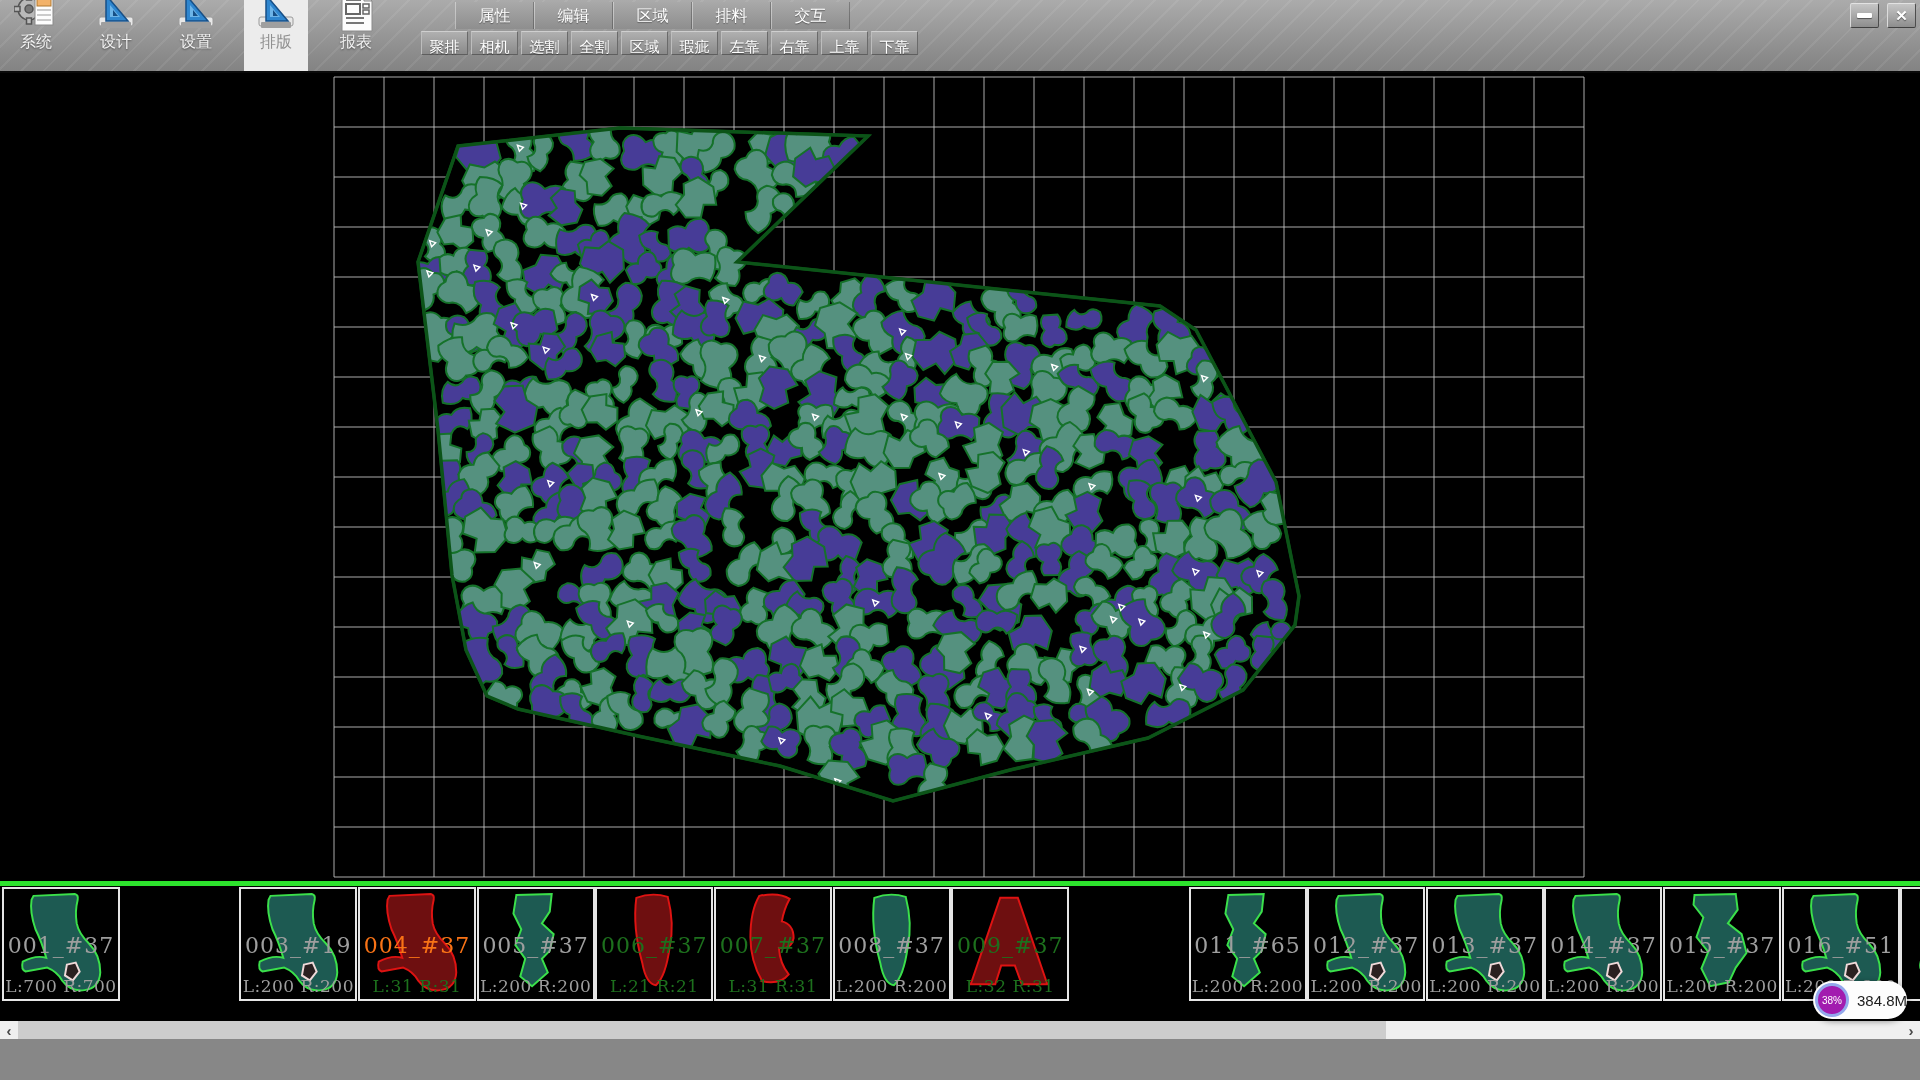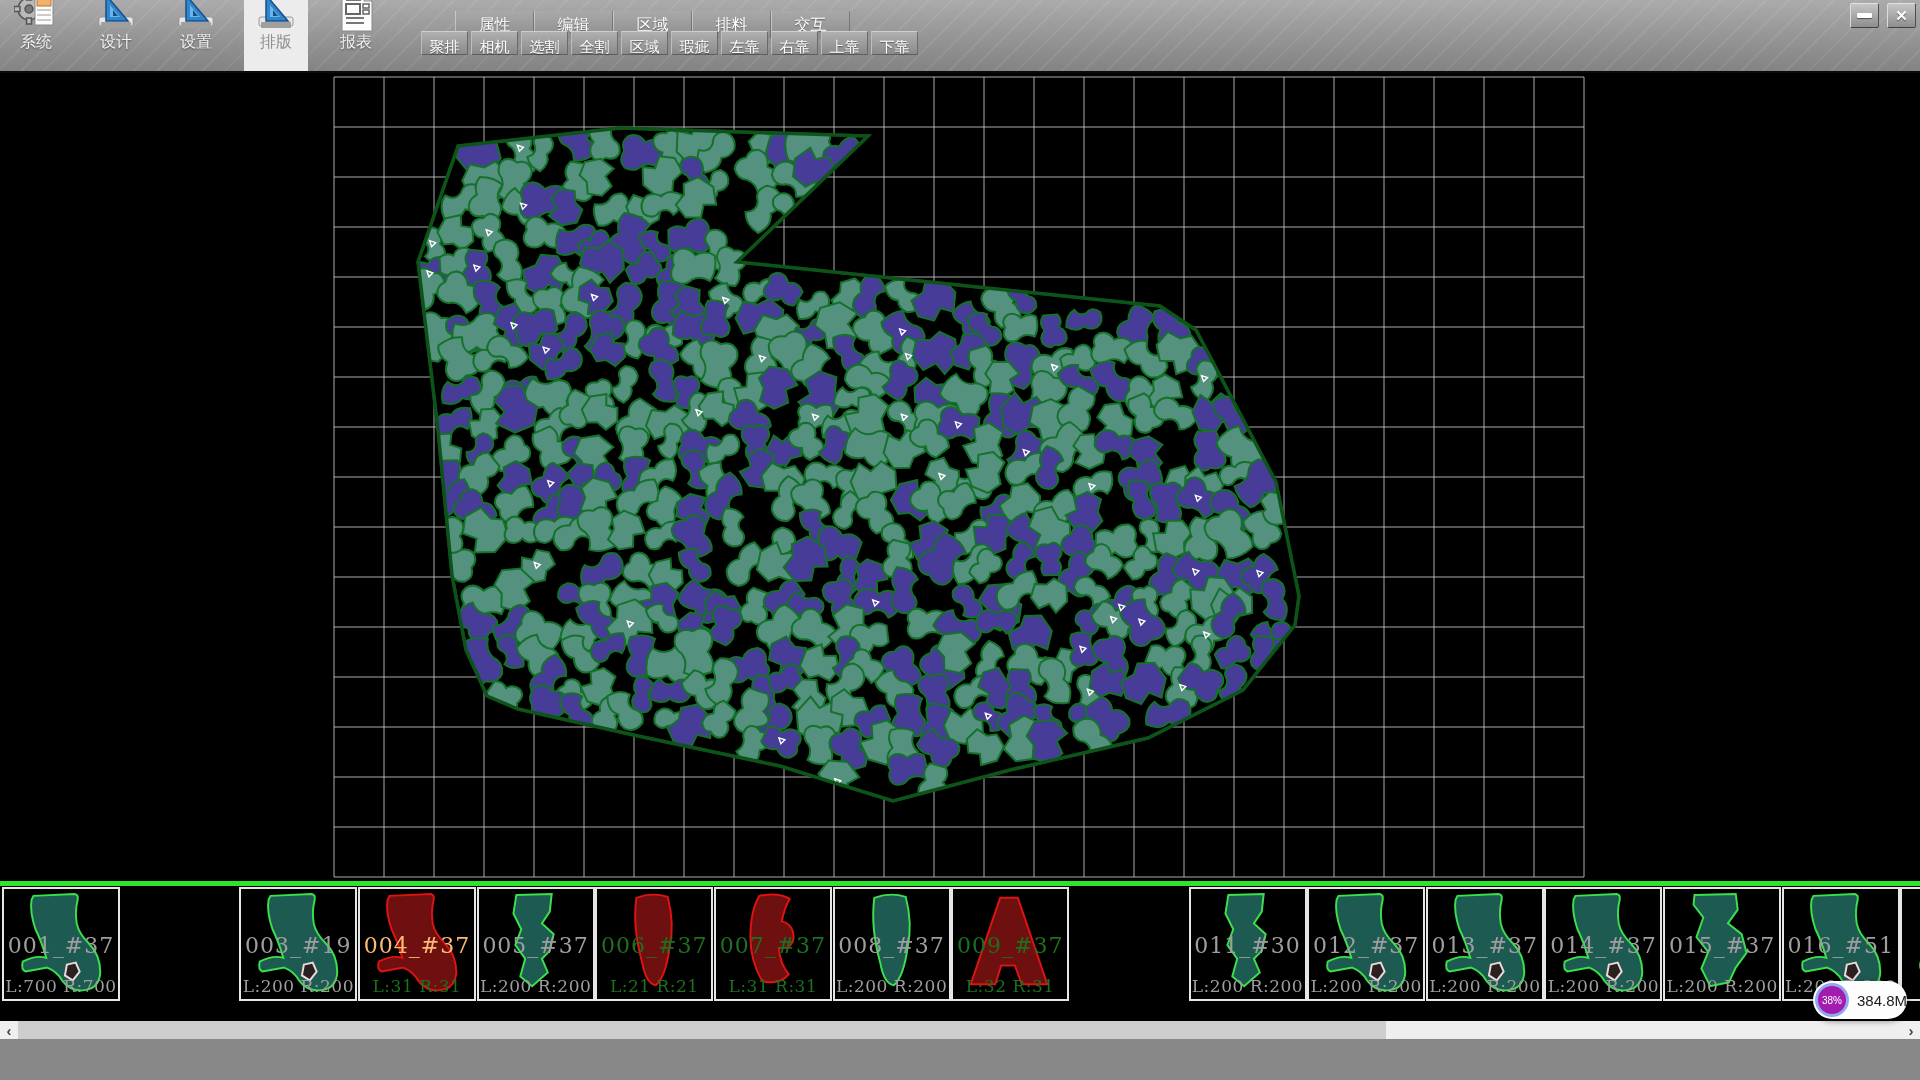--- a/index.html
+++ b/index.html
@@ -12,21 +12,21 @@
     border-bottom:2px solid #0a0a0a;box-sizing:border-box;}
   #titlebar .texture{position:absolute;inset:0;pointer-events:none;
     background:repeating-linear-gradient(135deg,rgba(255,255,255,.07) 0 2px,rgba(0,0,0,0) 2px 16px);}
   #big-buttons{position:absolute;left:4px;top:0;height:71px;display:flex;}
   .bigbtn{width:64px;height:71px;margin-right:16px;display:flex;flex-direction:column;
     align-items:center;justify-content:flex-end;padding-bottom:20px;box-sizing:border-box;cursor:default;}
   .bigbtn .icon{width:46px;height:46px;display:flex;align-items:center;justify-content:center;}
   .bigbtn .lbl{font-size:16px;color:#f2f2f2;text-shadow:0 1px 2px rgba(0,0,0,.45);line-height:18px;}
   .bigbtn.selected{background:#ececec;}
   .bigbtn.selected .lbl{color:#8f8f8f;text-shadow:none;}
-  #menu-row{position:absolute;left:419px;top:11px;display:flex;height:27px;padding-left:36px;}
+  #menu-row{position:absolute;left:419px;top:2px;display:flex;height:27px;padding-left:36px;}
   .menubtn{width:79px;height:27px;line-height:27px;text-align:center;color:#fff;font-size:16px;
     background:linear-gradient(#a9a9a9,#8e8e8e);border-left:1px solid rgba(255,255,255,.4);
     border-right:1px solid rgba(0,0,0,.25);box-sizing:border-box;text-shadow:0 1px 1px rgba(0,0,0,.4);}
   #tool-row{position:absolute;left:421px;top:31px;display:flex;height:32px;}
   .toolbtn{width:47px;height:24px;line-height:30px;text-align:center;color:#fff;font-size:15px;
     margin-right:3px;background:linear-gradient(#b0b0b0,#8a8a8a);
     border:1px solid;border-color:#cfcfcf #6a6a6a #5e5e5e #bdbdbd;box-sizing:border-box;
     text-shadow:0 1px 1px rgba(0,0,0,.45);}
   #win-controls{position:absolute;right:4px;top:3px;display:flex;gap:8px;}
   .winbtn{width:27px;height:23px;background:linear-gradient(#c6c6c6,#8d8d8d);
@@ -682,21 +682,21 @@
       <path d="M22,6 L64,4 Q68,5 67,10 Q64,22 66,34 Q68,44 78,54 Q90,66 90,84 Q89,100 74,102 Q60,104 51,92 Q46,83 36,79 L14,83 Q9,81 11,73 Q24,66 35,69 Q30,52 24,40 Q18,22 20,10 Z" fill="#1d5a52" stroke="#3be04b" stroke-width="2"></path>
             <path d="M56,76 L65,74 L69,83 L62,92 L54,87 Z" fill="#2a2020" stroke="#efd9d9" stroke-width="2"></path>
           </svg>
     <div class="pname" style="color:#9e9e9e">003_#19</div>
     <div class="plr" style="color:#9e9e9e">L:200 R:200</div>
         </div>
         <div class="cell" style="left: 357.95px; width: 114px;">
           <svg width="100" height="108" viewBox="0 0 100 110">
       <path d="M22,6 L64,4 Q68,5 67,10 Q64,22 66,34 Q68,44 78,54 Q90,66 90,84 Q89,100 74,102 Q60,104 51,92 Q46,83 36,79 L14,83 Q9,81 11,73 Q24,66 35,69 Q30,52 24,40 Q18,22 20,10 Z" fill="#6e0f10" stroke="#de1312" stroke-width="2"></path>
           </svg>
-    <div class="pname" style="color:#fdba74">004_#37</div>
+    <div class="pname" style="color:#f97316">004_#37</div>
     <div class="plr" style="color:#1d701d">L:31 R:31</div>
         </div>
         <div class="cell" style="left: 476.6px; width: 114px;">
           <svg width="100" height="108" viewBox="0 0 100 110">
       <path d="M30,5 L66,4 L64,22 L56,34 L68,45 L64,62 L56,70 L62,84 L46,98 L34,88 L39,70 L29,56 L35,40 L27,24 Z" fill="#1d5a52" stroke="#3be04b" stroke-width="2"></path>
           </svg>
     <div class="pname" style="color:#9e9e9e">005_#37</div>
     <div class="plr" style="color:#9e9e9e">L:200 R:200</div>
         </div>
         <div class="cell" style="left: 595.25px; width: 114px;">
@@ -724,21 +724,21 @@
           <svg width="100" height="108" viewBox="0 0 100 110">
       <path d="M40,8 L58,8 L88,96 L62,96 L55,77 L41,77 L35,96 L10,96 Z" fill="#6e0f10" stroke="#de1312" stroke-width="2"></path>
           </svg>
     <div class="pname" style="color:#1d701d">009_#37</div>
     <div class="plr" style="color:#1d701d">L:32 R:31</div>
         </div>
         <div class="cell" style="left: 1188.5px; width: 114px;">
           <svg width="100" height="108" viewBox="0 0 100 110">
       <path d="M30,5 L66,4 L64,22 L56,34 L68,45 L64,62 L56,70 L62,84 L46,98 L34,88 L39,70 L29,56 L35,40 L27,24 Z" fill="#1d5a52" stroke="#3be04b" stroke-width="2"></path>
           </svg>
-    <div class="pname" style="color:#9e9e9e">011_#30</div>
+    <div class="pname" style="color:#9e9e9e">011_#65</div>
     <div class="plr" style="color:#9e9e9e">L:200 R:200</div>
         </div>
         <div class="cell" style="left: 1307.15px; width: 114px;">
           <svg width="100" height="108" viewBox="0 0 100 110">
       <path d="M22,6 L64,4 Q68,5 67,10 Q64,22 66,34 Q68,44 78,54 Q90,66 90,84 Q89,100 74,102 Q60,104 51,92 Q46,83 36,79 L14,83 Q9,81 11,73 Q24,66 35,69 Q30,52 24,40 Q18,22 20,10 Z" fill="#1d5a52" stroke="#3be04b" stroke-width="2"></path>
             <path d="M56,76 L65,74 L69,83 L62,92 L54,87 Z" fill="#2a2020" stroke="#efd9d9" stroke-width="2"></path>
           </svg>
     <div class="pname" style="color:#9e9e9e">012_#37</div>
     <div class="plr" style="color:#9e9e9e">L:200 R:200</div>
         </div>

